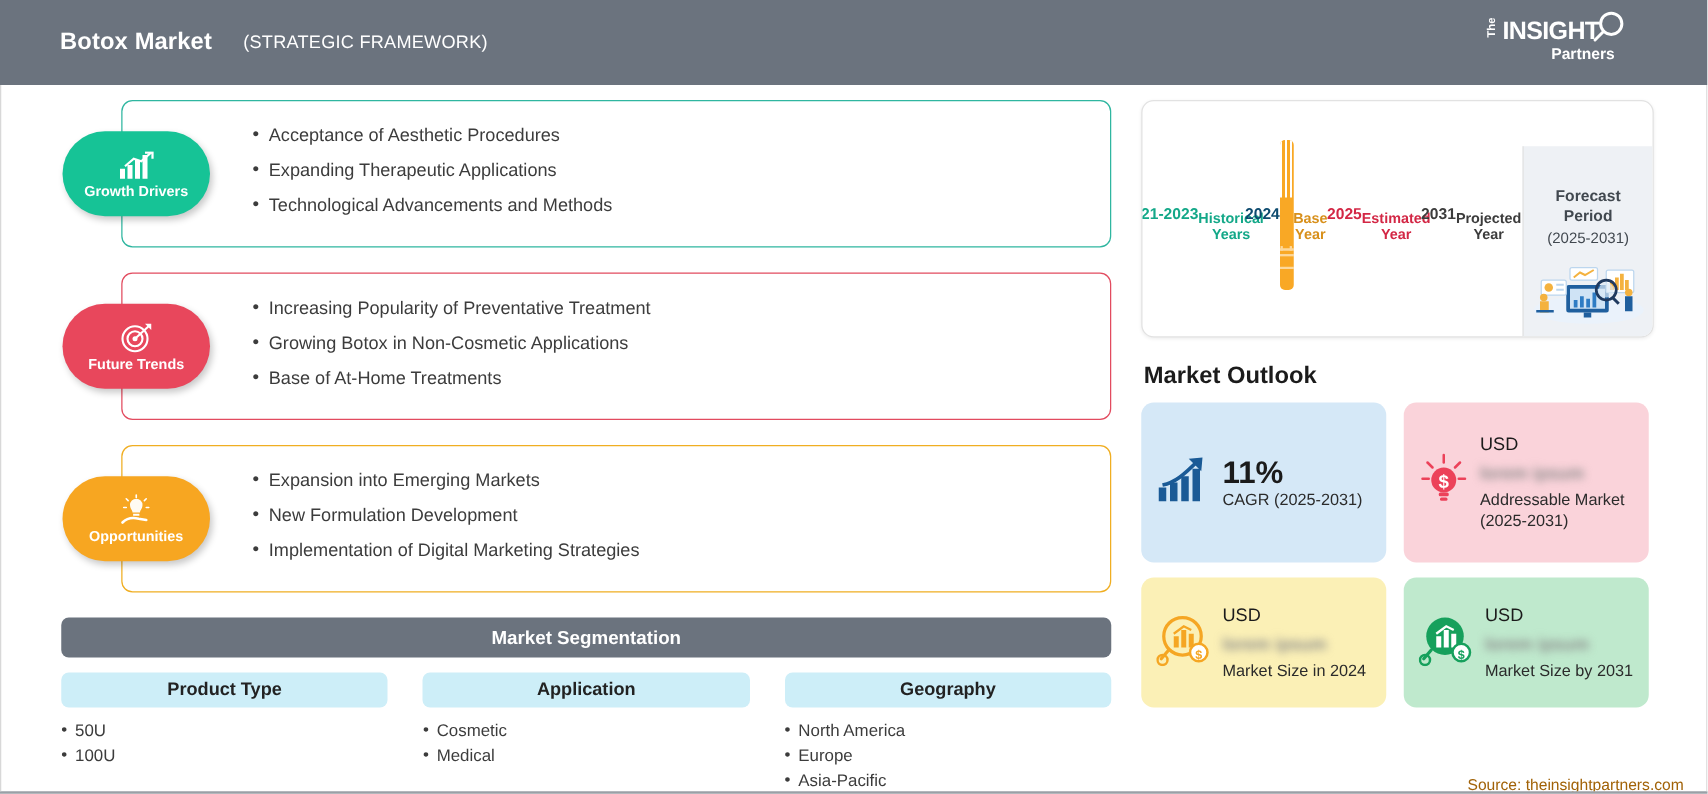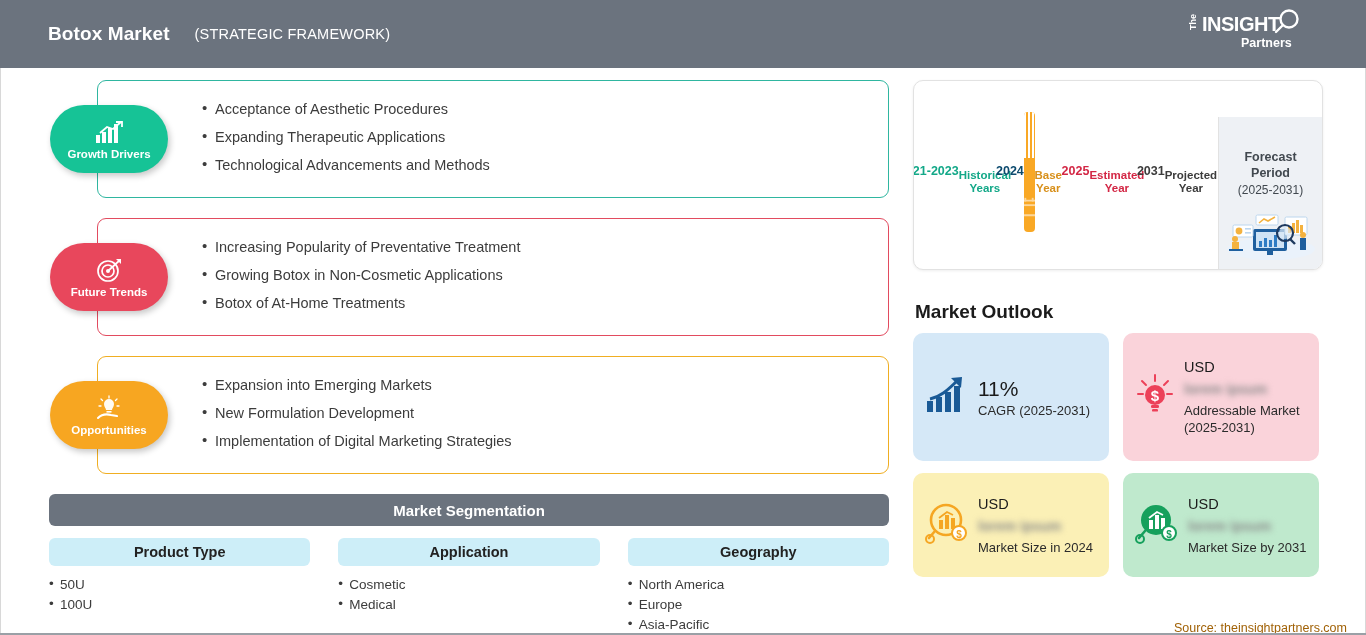--- a/index.html
+++ b/index.html
@@ -240,41 +240,41 @@
     text-align: center;
     margin-top: 2px;
   }
   .forecast-art { margin-top: auto; margin-bottom: 4px; }
 
   
   .outlook-title {
     font-size: 19px;
     font-weight: bold;
     color: #1b1b1b;
-    margin: 31px 0 10px 2px;
+    margin: 20px 0 10px 2px;
   }
   .outlook-grid {
     display: grid;
     grid-template-columns: 196px 196px;
     grid-gap: 12px 14px;
   }
   .ocard {
     border-radius: 10px;
     padding: 12px 12px;
     display: flex;
     align-items: center;
     gap: 9px;
   }
   .ocard.blue   { background: #d5e8f7; height: 128px; }
   .ocard.pink   { background: #fad3da; height: 128px; }
   .ocard.yellow { background: #fbf0b6; height: 104px; }
   .ocard.green  { background: #bfe9cd; height: 104px; }
   .ocard-icon { flex: 0 0 auto; }
   .ocard-body { min-width: 0; }
-  .ocard-big { font-size: 21px; font-weight: normal; color: #1b1b1b; line-height: 26px; }
+  .ocard-big { font-size: 25px; font-weight: bold; color: #1b1b1b; line-height: 26px; }
   .ocard-sub { font-size: 13px; color: #2b2b2b; line-height: 17px; }
   .ocard-usd { font-size: 14.5px; font-weight: normal; color: #1b1b1b; line-height: 19px; }
   .blurred {
     font-size: 14px;
     font-weight: bold;
     color: #8a8a8a;
     filter: blur(3.4px);
     line-height: 20px;
     margin: 2px 0 3px 0;
     user-select: none;
@@ -338,21 +338,21 @@
             <circle cx="13" cy="13" r="2" fill="#fff"></circle>
             <path d="M13 13 L25 2" stroke="#fff" stroke-width="1.7"></path>
             <path d="M21 1 L26 1 L26 6" fill="#fff"></path>
           </svg>
         </span>
         <span class="pill-label">Future Trends</span>
       </div>
       <ul class="drv-bullets">
         <li>Increasing Popularity of Preventative Treatment</li>
         <li>Growing Botox in Non-Cosmetic Applications</li>
-        <li>Botox of At-Home Treatments</li>
+        <li>Base of At-Home Treatments</li>
       </ul>
     </div>
 
     <div class="drv-card orange">
       <div class="drv-pill orange">
         <span class="pill-icon">
           <svg width="30" height="26" viewBox="0 0 30 26">
             <path d="M15 4 a5 5 0 0 1 5 5 c0 3-2 4-2 6 h-6 c0-2-2-3-2-6 a5 5 0 0 1 5-5z" fill="#fff" opacity=".95"></path>
             <rect x="12.5" y="16" width="5" height="1.6" fill="#fff"></rect>
             <g stroke="#fff" stroke-width="1.3" stroke-linecap="round">

